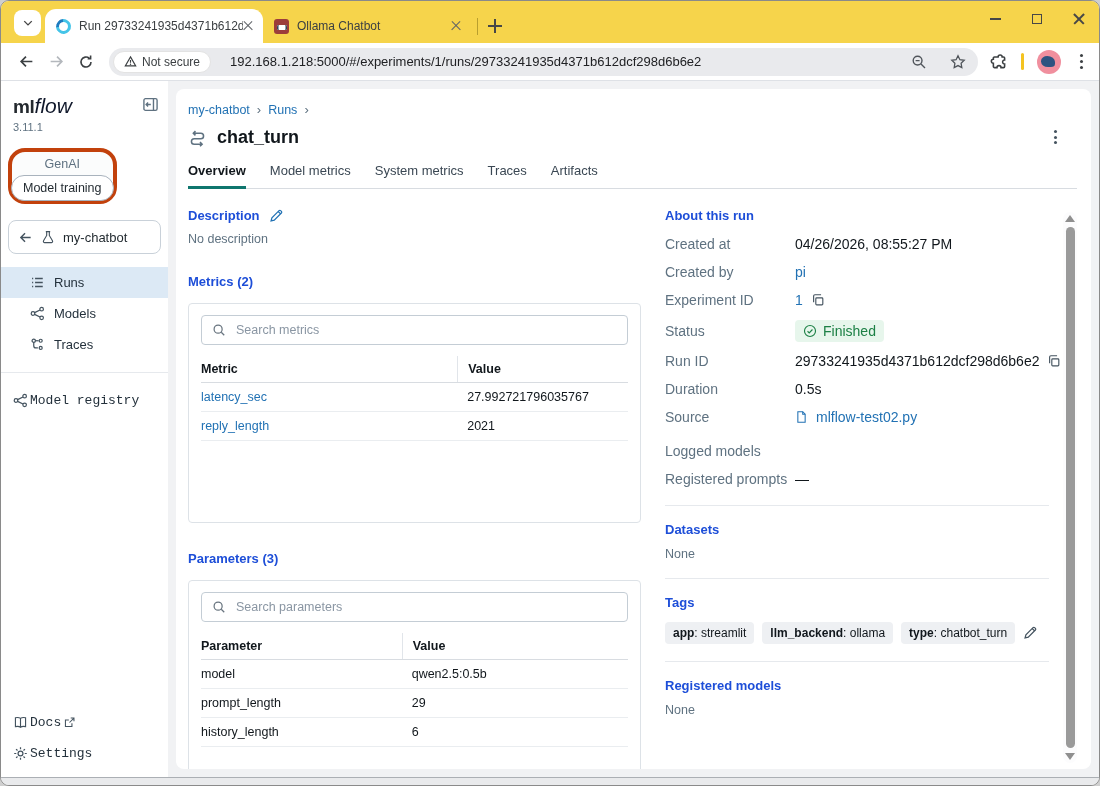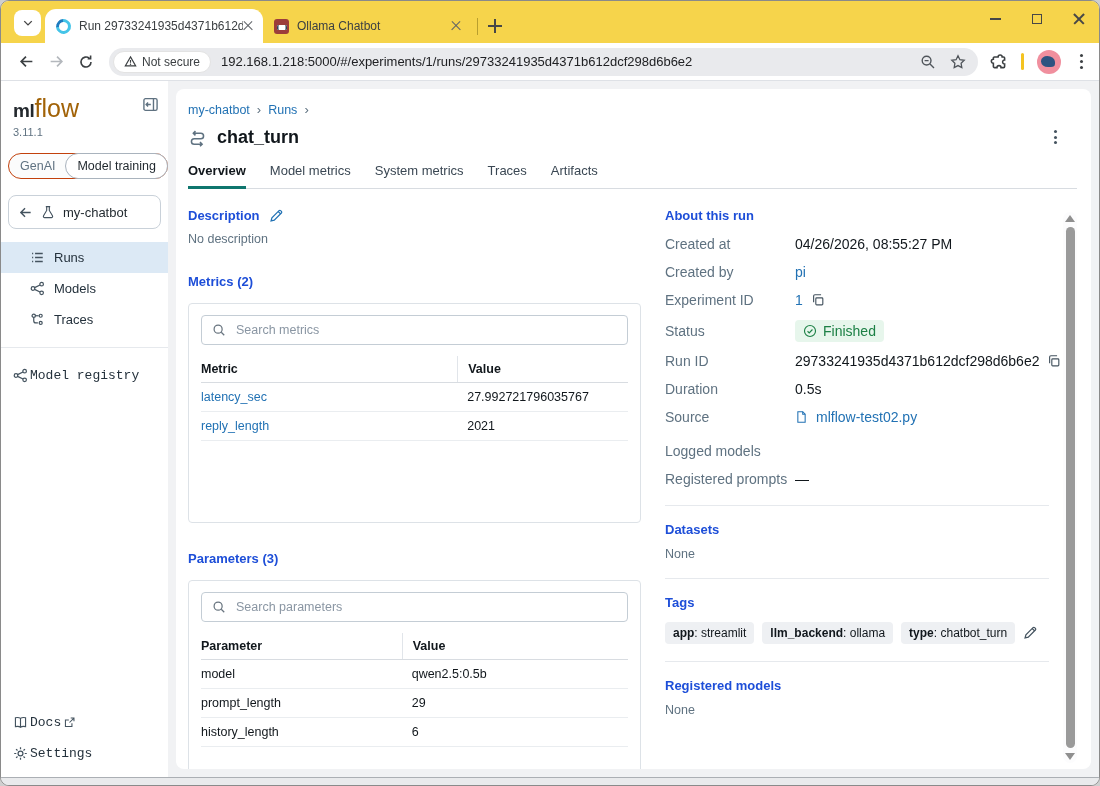--- a/index.html
+++ b/index.html
@@ -31,45 +31,45 @@
   .close-icon::before{ transform:rotate(45deg);} .close-icon::after{ transform:rotate(-45deg);}
   .mlflow-fav { width:15px; height:15px; border-radius:50%; border:3px solid #45C4E8; border-left-color:#1E7BBF; transform:rotate(40deg); flex:none; }
   .robot-fav { width:15px; height:15px; border-radius:3px; background:#9C3D3B; flex:none; position:relative; }
   .robot-fav::after { content:""; position:absolute; left:2.5px; top:6px; width:10px; height:5px; border-radius:1.5px; background:#fff;
                       box-shadow: inset 2.5px 0 0 -1px #30475E, inset -2.5px 0 0 -1px #30475E; }
 
   
   .toolbar { height:38px; background:#fff; border-bottom:1px solid #DEE1E6; display:flex; align-items:center; padding:0 10px; flex:none; }
   .nav-btn { width:30px; height:30px; display:flex; align-items:center; justify-content:center; color:#3C4043; }
   .nav-btn.disabled { color:#B4B8BD; }
-  .omnibox { flex:1; height:28px; background:#E9EAED; border-radius:14px; display:flex; align-items:center; padding:0 12px 0 4px; margin:0 8px; min-width:0; }
+  .omnibox { flex:1; height:28px; background:#E9EAED; border-radius:14px; display:flex; align-items:center; padding:0 12px 0 4px; margin:0 8px; min-width:0;gap:9px; }
   .secure-chip { height:22px; background:#fff; border:1px solid #E3E3E3; border-radius:11px; display:flex; align-items:center; gap:5px;
                  padding:0 10px; font-size:12px; color:#3C4043; flex:none; }
   .url-text { font-size:13px; color:#202124; margin-left:10px; flex:1; white-space:nowrap; overflow:hidden; }
   .omni-ic { color:#50555B; margin-left:14px; display:flex; flex:none; }
   .tb-right { display:flex; align-items:center; gap:13px; margin-left:4px; }
   .theme-pen { width:3px; height:17px; background:#F4C320; border-radius:2px; }
   .avatar { width:24px; height:24px; border-radius:50%; background:#F08F9E; position:relative; overflow:hidden; }
   .avatar::after { content:""; position:absolute; left:4px; top:6px; width:14px; height:11px; background:#2D5380; border-radius:45% 55% 30% 50%; }
   .kebab { display:flex; flex-direction:column; gap:2.6px; padding:4px 6px; }
   .kebab i { width:3px; height:3px; border-radius:50%; background:#3C4043; }
 
   
   .app { flex:1; display:flex; background:#F1F2F4; min-height:0; }
   .bottom-strip { height:8px; background:#E9EAEC; border-top:1px solid #ABAFB4; flex:none; }
 
   
   .sidebar { width:167px; background:#fff; display:flex; flex-direction:column; padding:13px 0 8px; position:relative; flex:none; }
   .logo-row { padding:0 12px; display:flex; align-items:baseline; }
   .logo-ml { font-weight:700; font-size:19px; color:#24292E; letter-spacing:-.3px; }
-  .logo-flow { font-size:25px; color:#a16207; }
+  .logo-flow { font-style:italic; font-size:21px; color:#0f172a; }
   .collapse-btn { position:absolute; right:9px; top:15px; color:#5F7281; display:flex; }
   .version { padding:0 12px; font-size:11px; color:#5F7281; margin-top:3px; }
   .mode-toggle { margin:15px 0 0 7px; display:inline-flex; align-items:center; width:fit-content;
-                 background:#FBFCFC; border:1px solid #c2410c; border-radius:17px; }
+                 background:#FBFCFC; border:4px solid #c2410c; border-radius:17px;flex-direction:column; }
   .mode-seg { padding:5px 11px; font-size:12.5px; color:#5F7281; border-radius:17px; white-space:nowrap; }
   .mode-seg.selected { background:#fff; border:1px solid #A9B3BD; color:#1F272D; margin:-1px; }
   .exp-box { margin:16px 7px 0; border:1px solid #C9D1D9; border-radius:8px; height:34px; display:flex; align-items:center; gap:8px;
              padding:0 9px; font-size:13px; color:#1F272D; }
   .nav { margin-top:13px; }
   .nav-item { height:31px; display:flex; align-items:center; gap:9px; padding-left:29px; font-size:13px; color:#24313C; }
   .nav-item.selected { background:#DCE9F5; }
   .side-div { border-top:1px solid #E6E9ED; margin:12px 0; }
   .flat-item { height:31px; display:flex; align-items:center; gap:2px; padding-left:12px; font-size:13px; color:#24313C;font-family:Liberation Mono, monospace; }
   .side-spacer { flex:1; }

